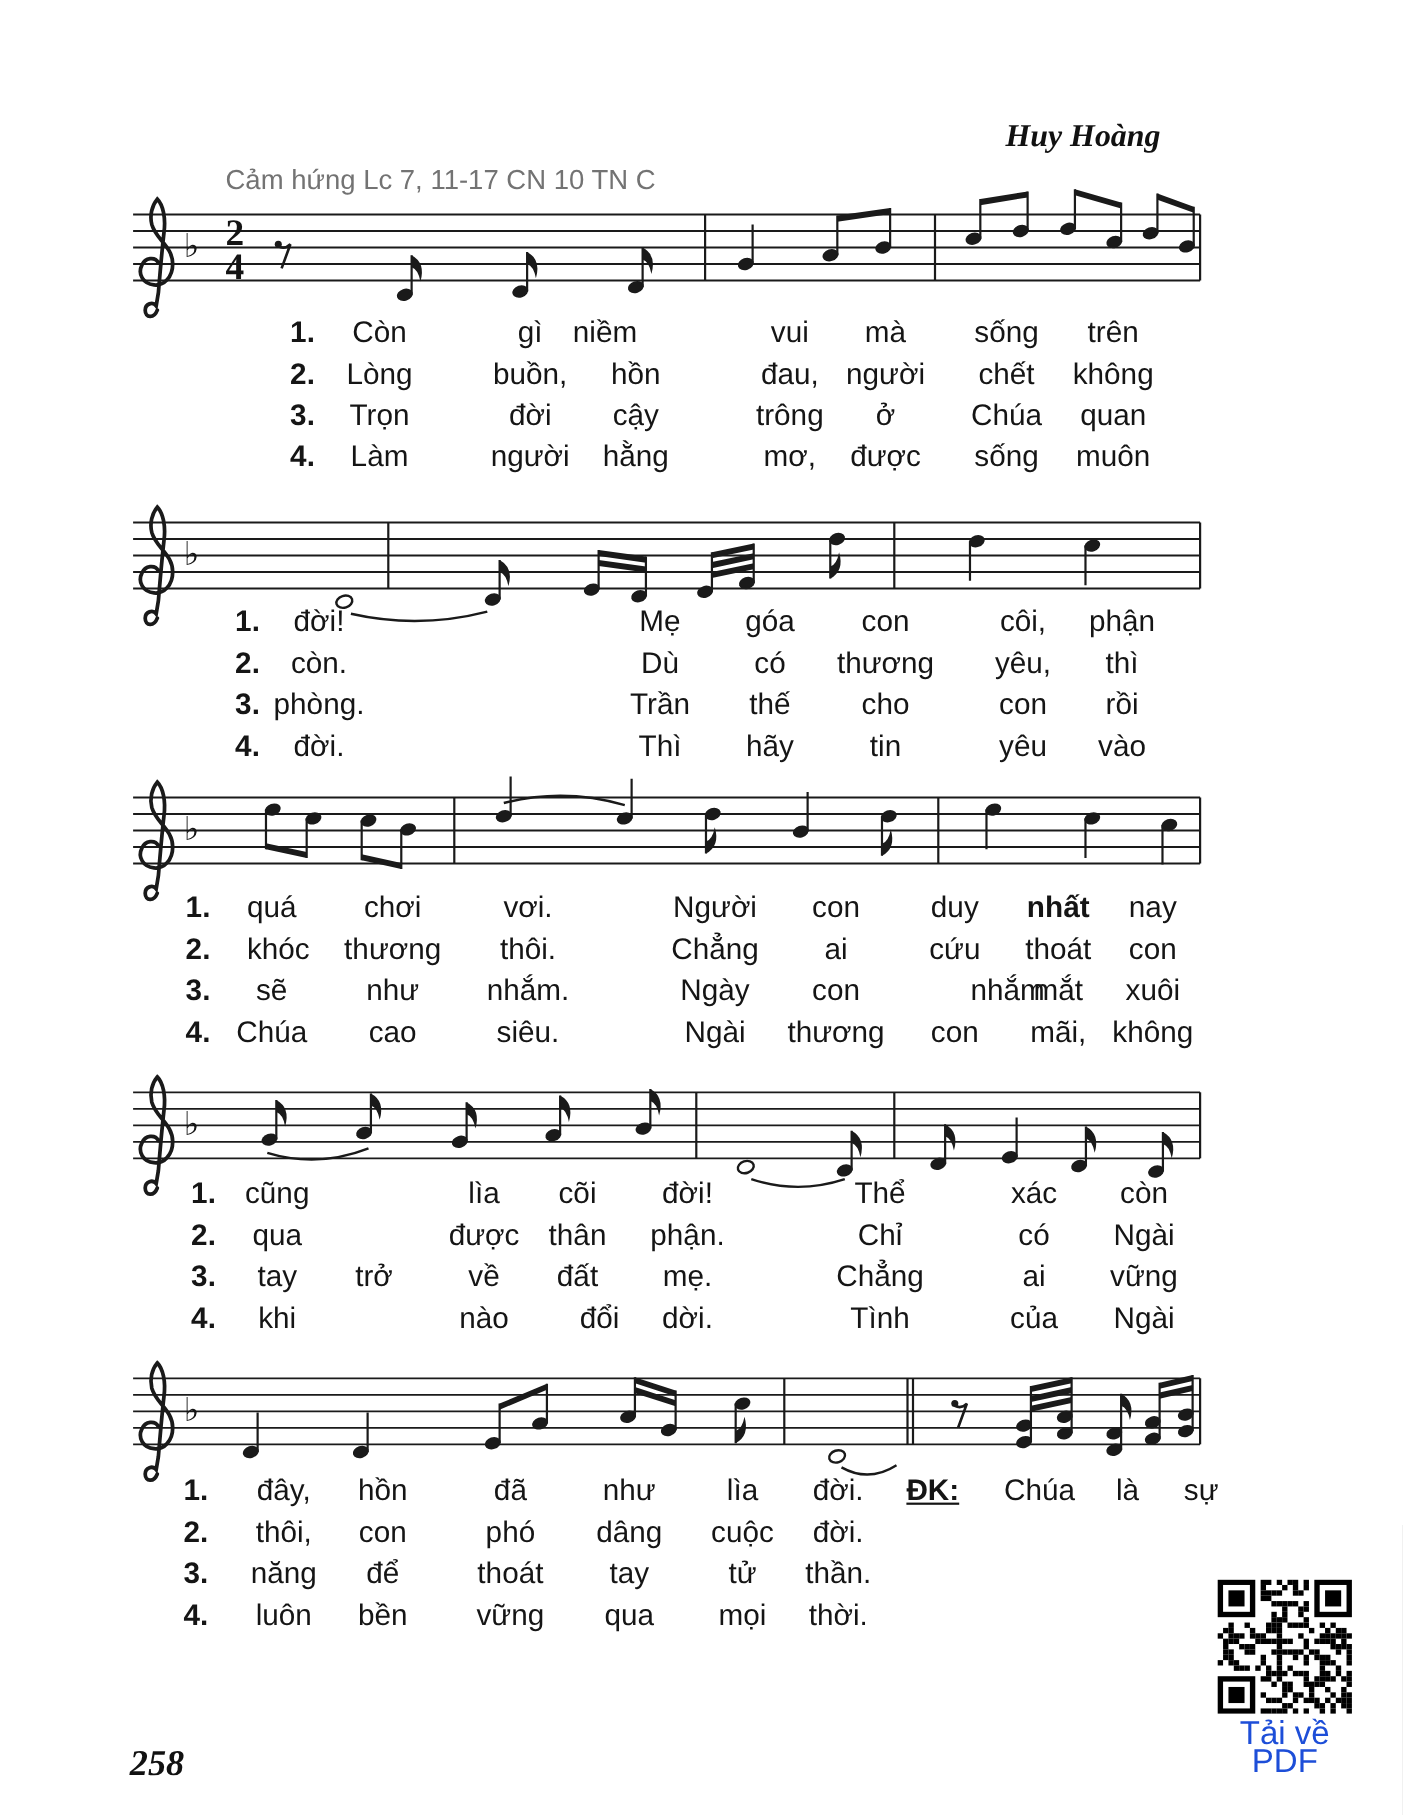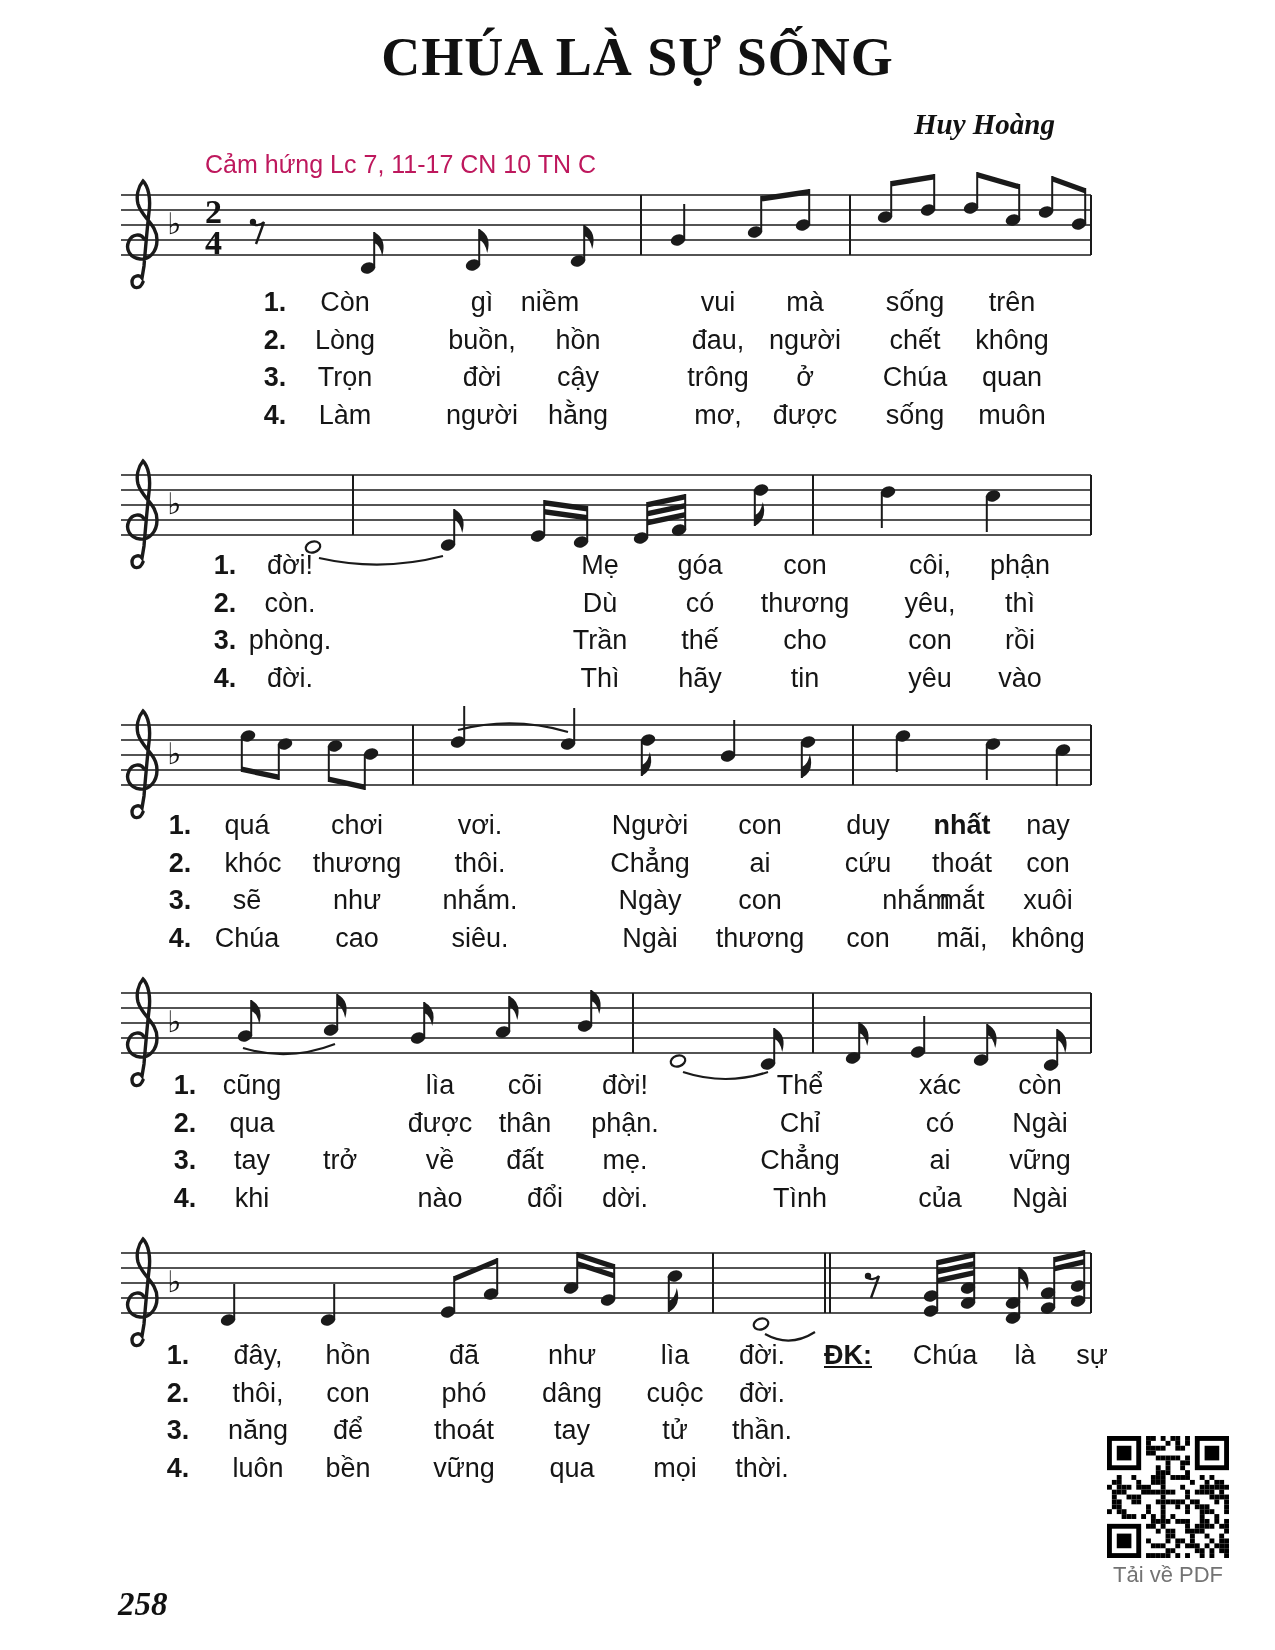--- a/index.html
+++ b/index.html
@@ -2,40 +2,39 @@
 <html><head>
 <meta charset="utf-8">
 <style>
   html,body{margin:0;padding:0;background:#e8e8e8;}
   .page{position:relative;width:1275px;height:1650px;background:#ffffff;margin:0 auto;overflow:hidden;
         font-family:"Liberation Sans",sans-serif;color:#141414;}
   .title{position:absolute;top:26px;left:0;width:100%;text-align:center;
          font-family:"Liberation Serif",serif;font-weight:bold;font-size:54px;letter-spacing:1px;color:#111;}
   .composer{position:absolute;top:108px;right:220px;
             font-family:"Liberation Serif",serif;font-weight:bold;font-style:italic;font-size:29px;color:#111;}
-  .caption{position:absolute;top:150px;left:205px;font-size:25px;color:#be185d;}
+  .caption{position:absolute;top:150px;left:205px;font-size:25px;color:#737373;}
   .system{position:absolute;left:113px;width:990px;height:135px;}
   .lyrics{position:absolute;left:0;width:1275px;}
   .lline{position:absolute;left:0;width:100%;height:38px;}
   .w{position:absolute;transform:translateX(-50%);white-space:nowrap;
      font-size:27px;line-height:34px;color:#151515;}
   .vn{font-weight:bold;}
   .dk{font-weight:bold;text-decoration:underline;}
   .pagenum{position:absolute;left:118px;top:1586px;
            font-family:"Liberation Serif",serif;font-weight:bold;font-style:italic;font-size:33px;color:#111;}
   .qrwrap{position:absolute;left:1103px;top:1436px;width:130px;text-align:center;}
-  .qrcap{font-size:22px;color:#737373;margin-top:0px;line-height:26px;}
+  .qrcap{font-size:30px;color:#1d4ed8;margin-top:0px;line-height:26px;}
   svg text.ts{font-family:"Liberation Serif",serif;font-weight:bold;font-size:34px;fill:#141414;}
   svg text.fl{font-family:"DejaVu Sans",sans-serif;font-size:30px;fill:#141414;}
 </style>
 </head>
 <body>
 
 <div class="page">
-  <div class="title">CHÚA LÀ SỰ SỐNG</div>
   <div class="composer">Huy Hoàng</div>
   <div class="caption">Cảm hứng Lc 7, 11-17 CN 10 TN C</div>
 
   <div id="systems">
       <div class="system" style="top: 170px;"><svg width="990" height="135" viewBox="0 0 990 135">
           <line x1="8" y1="25" x2="978" y2="25" stroke="#1a1a1a" stroke-width="1.6"></line>
           <line x1="8" y1="40" x2="978" y2="40" stroke="#1a1a1a" stroke-width="1.6"></line>
           <line x1="8" y1="55" x2="978" y2="55" stroke="#1a1a1a" stroke-width="1.6"></line>
           <line x1="8" y1="70" x2="978" y2="70" stroke="#1a1a1a" stroke-width="1.6"></line>
           <line x1="8" y1="85" x2="978" y2="85" stroke="#1a1a1a" stroke-width="1.6"></line>

